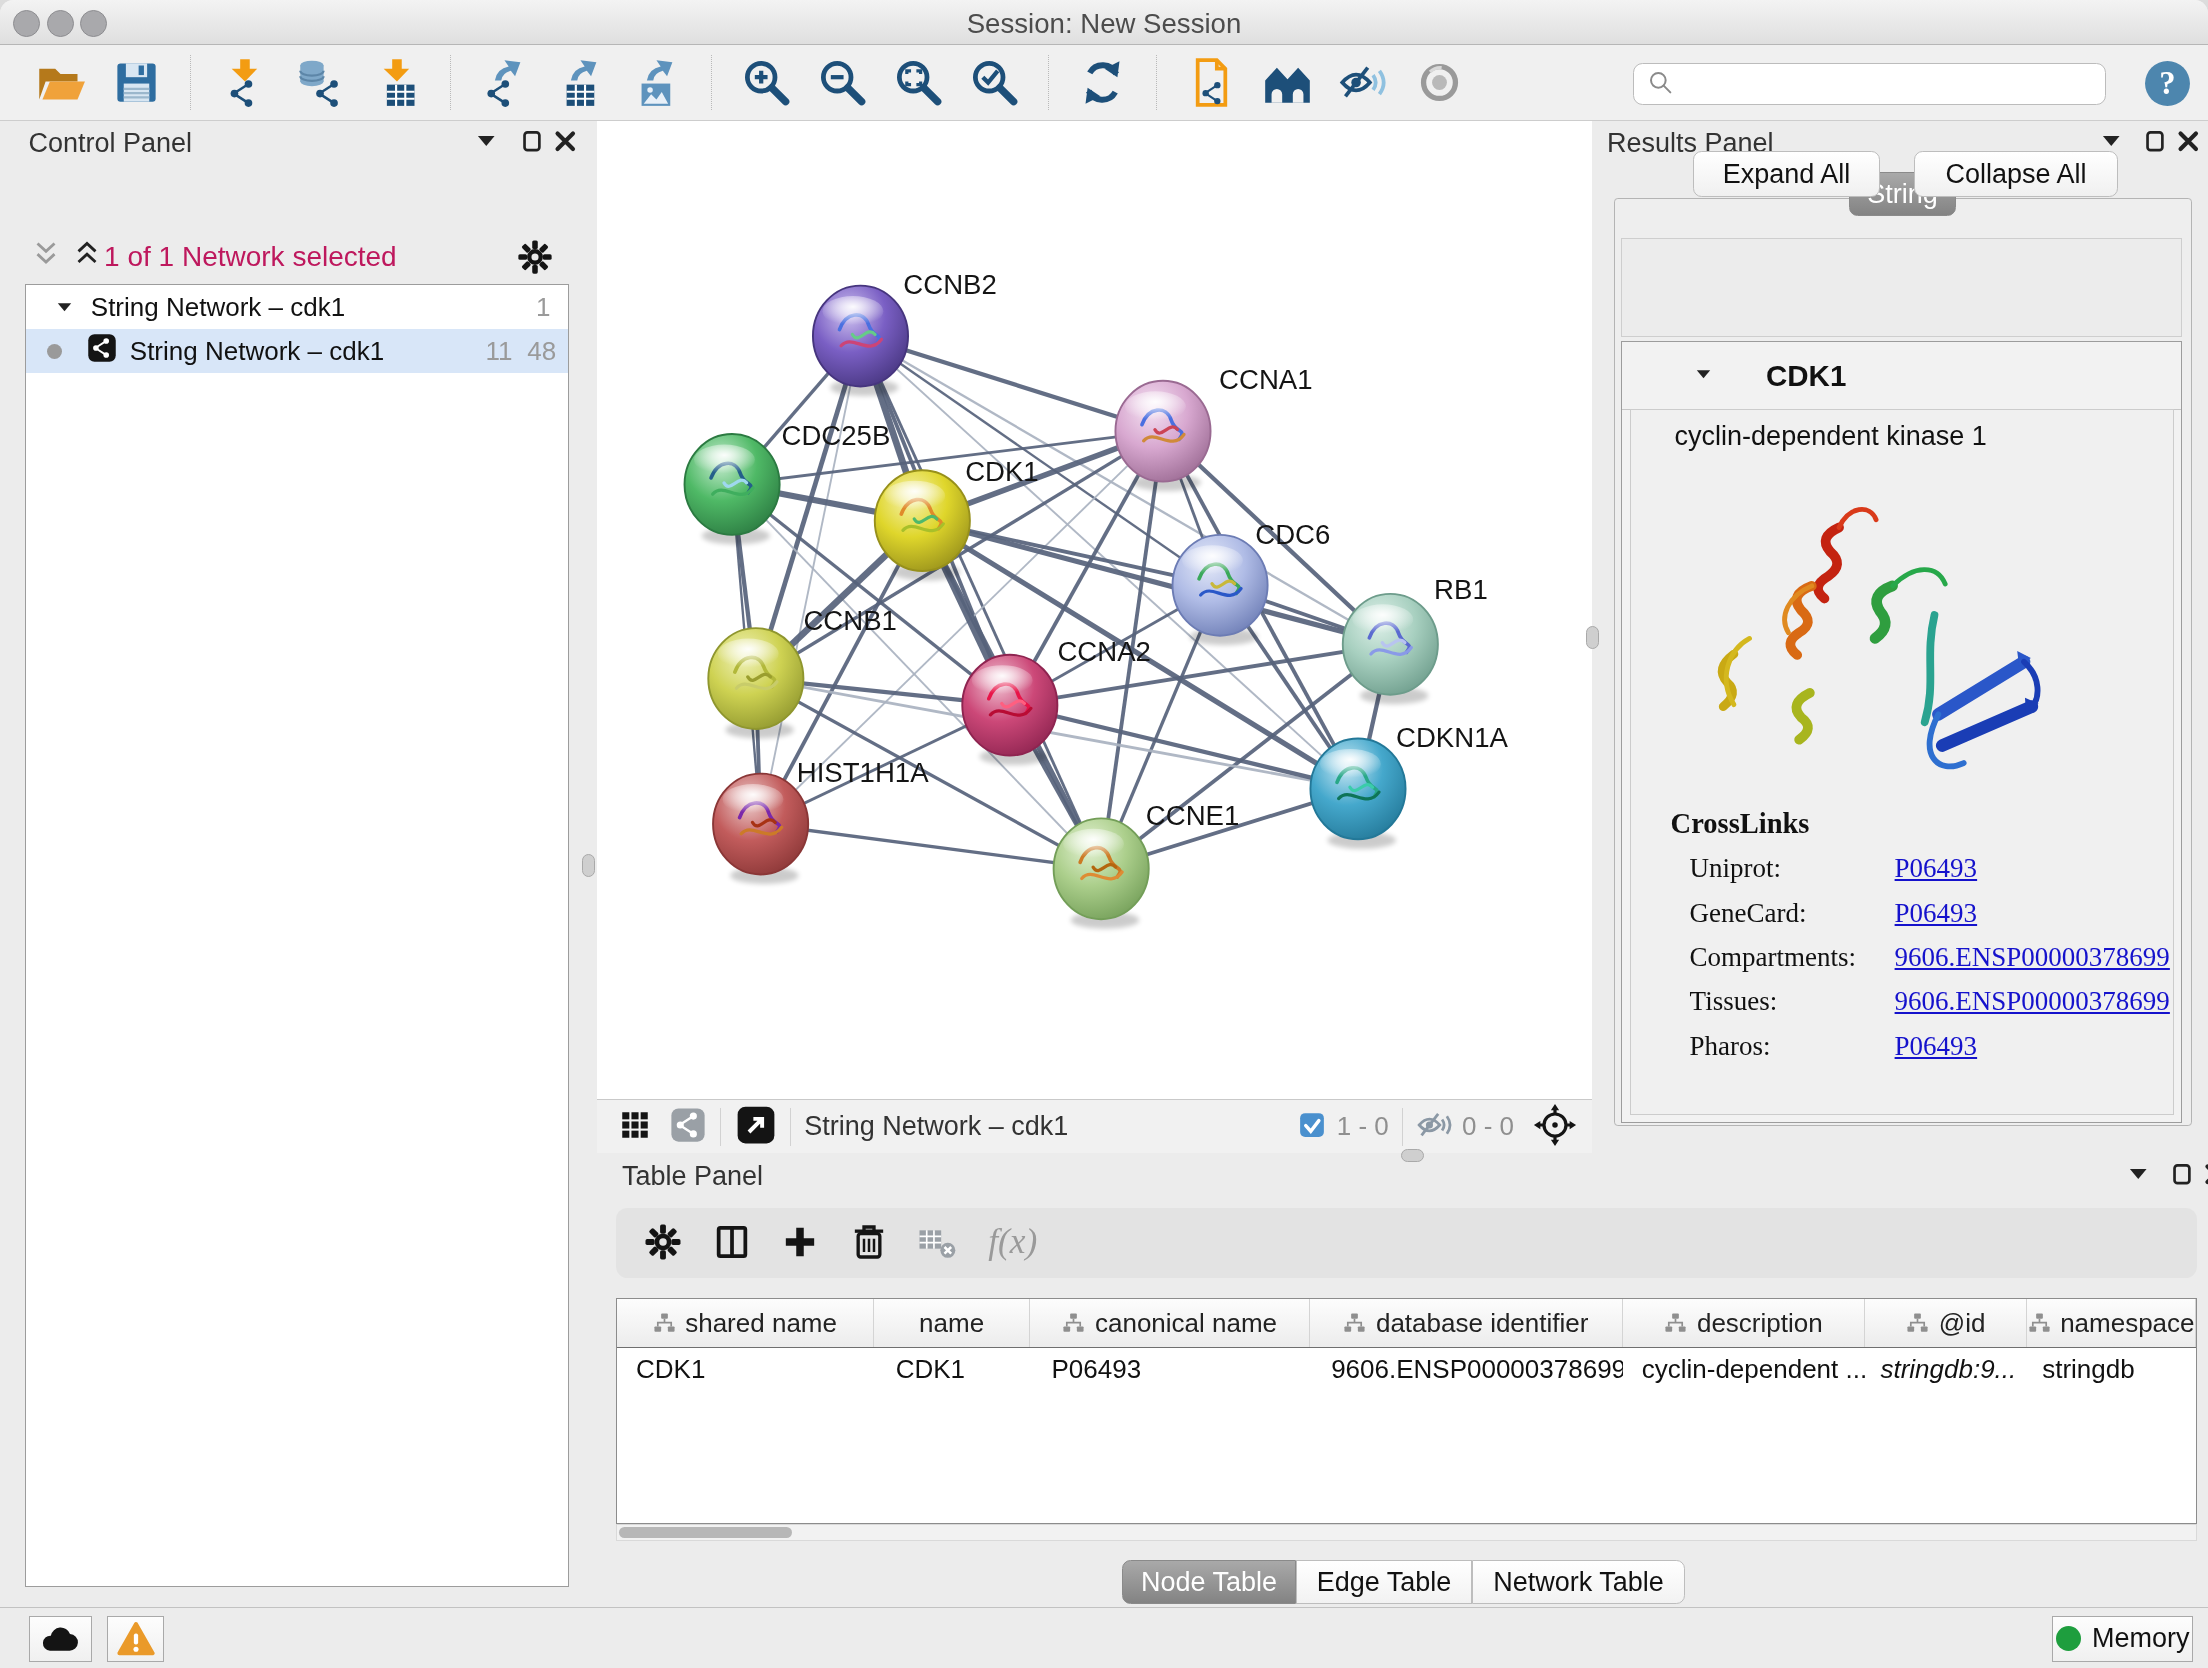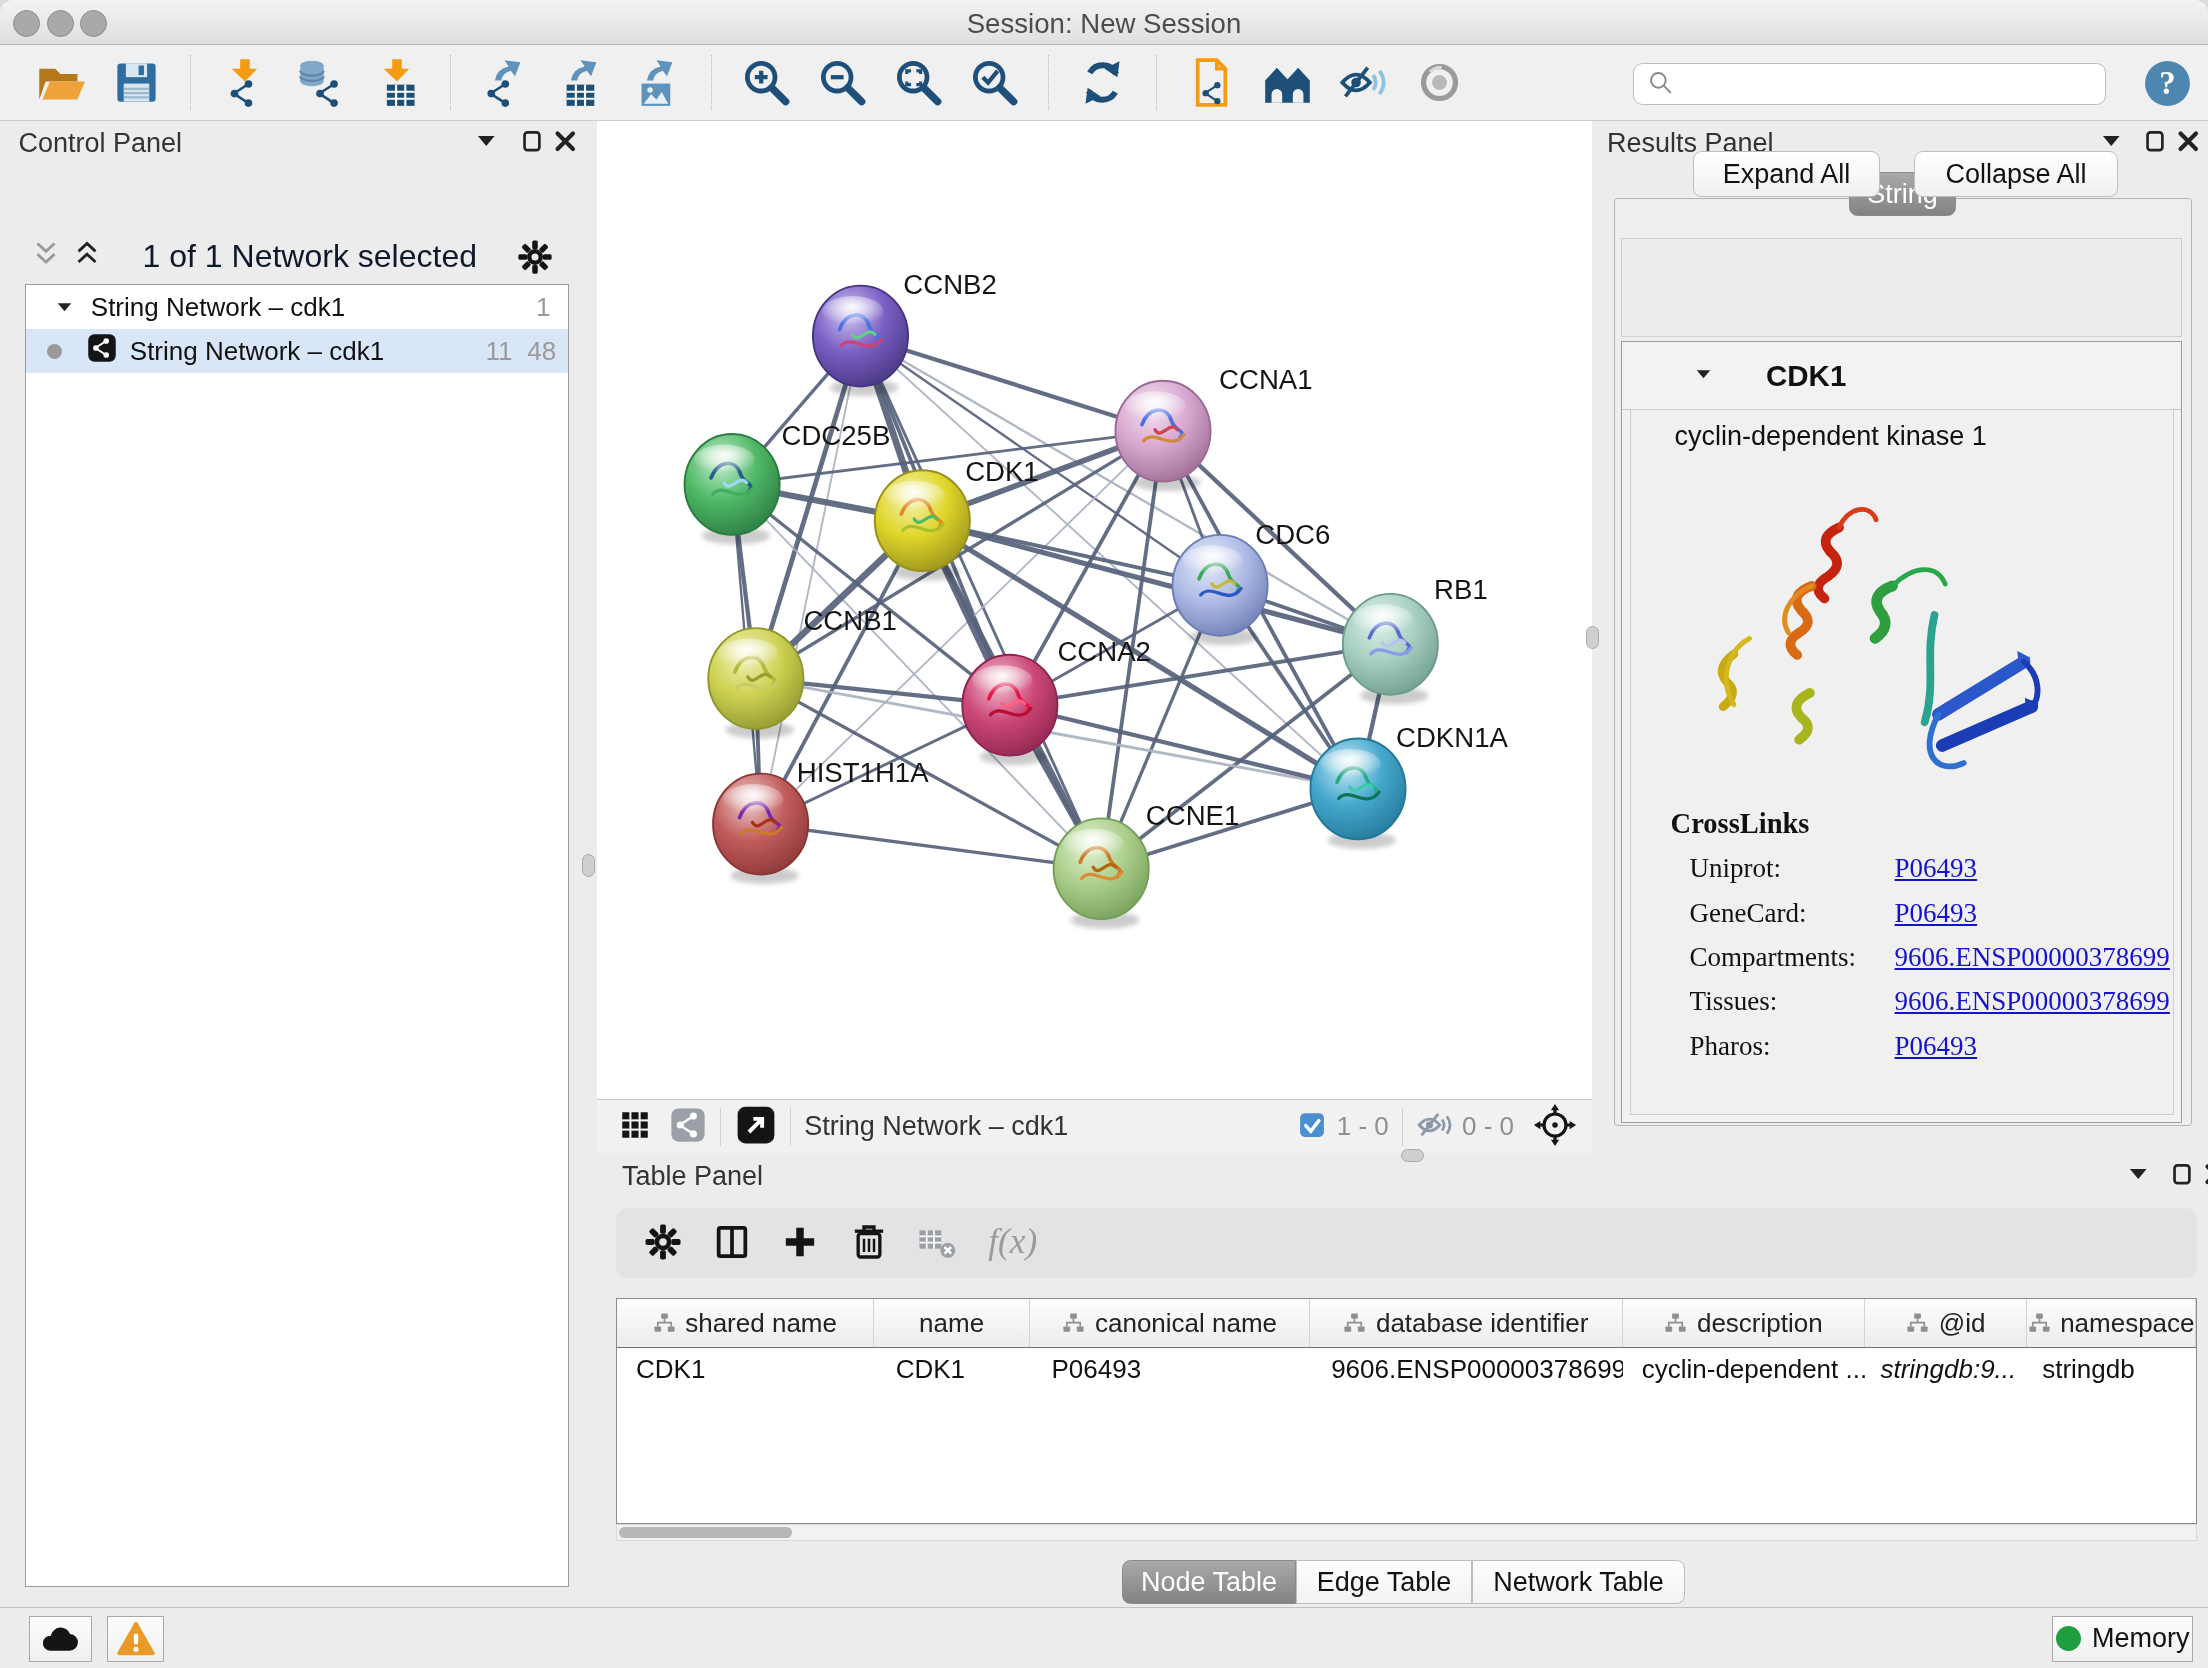--- a/index.html
+++ b/index.html
@@ -267,39 +267,39 @@
         </svg></span>
     <input placeholder="" style="">
   </div>
   <div class="helpbtn" id="help-btn"><svg viewBox="0 0 48 48" width="49" height="49">
         <circle cx="24" cy="24" r="22" fill="#4d86ae"></circle>
         <text x="24" y="34" font-size="32" font-weight="bold" fill="#fff" text-anchor="middle" font-family="'Liberation Serif',serif">?</text>
       </svg></div>
 
   <div class="control-panel">
     <div class="cp-head">
-      <span class="panel-title" style="margin-left:9px">Control Panel</span>
+      <span class="panel-title" style="margin-left:19px">Control Panel</span>
       <span style="position:absolute;left:462px" id="cp-collapse" class="pico"><svg viewBox="0 0 48 48" width="28.5" height="28.5">
             <path d="M10 15 h28 l-14 17 Z" fill="#222"></path>
           </svg></span>
       <span style="position:absolute;left:508px" id="cp-float" class="pico"><svg viewBox="0 0 48 48" width="28.5" height="28.5">
             <rect x="11" y="9" width="25" height="30" rx="5" fill="none" stroke="#222" stroke-width="4.5"></rect>
           </svg></span>
       <span style="position:absolute;left:541px" id="cp-close" class="pico"><svg viewBox="0 0 48 48" width="28.5" height="28.5">
             <path d="M11 11 L37 37 M37 11 L11 37" stroke="#222" stroke-width="7" stroke-linecap="round"></path>
           </svg></span>
     </div>
     <div class="cp-status">
       <span id="chev-down" style="margin-left:19px;width:34px;height:34px"><svg viewBox="0 0 48 48" width="34" height="34">
             <path d="M12 5 l12 11 12 -11 M12 20 l12 11 12 -11" stroke="#9a9a9a" stroke-width="4" fill="none"></path>
           </svg></span>
       <span id="chev-up" style="margin-left:7.6px;width:34px;height:34px"><svg viewBox="0 0 48 48" width="34" height="34">
             <path d="M12 16 l12 -11 12 11 M12 31 l12 -11 12 11" stroke="#222" stroke-width="4" fill="none"></path>
           </svg></span>
-      <span style="flex:1;text-align:center;font-size:32px;color:#0f172a">1 of 1 Network selected</span>
+      <span style="flex:1;text-align:left;font-size:28px;color:#be185d">1 of 1 Network selected</span>
       <span id="cp-gear" style="margin-right:15px;width:38px;height:38px"><svg viewBox="0 0 48 48" width="38" height="38">
             <g fill="#141414">
               <circle cx="24" cy="24" r="10"></circle>
               <rect x="20.5" y="3" width="7" height="11" rx="2" transform="rotate(0 24 24)"></rect>
               <rect x="20.5" y="3" width="7" height="11" rx="2" transform="rotate(45 24 24)"></rect>
               <rect x="20.5" y="3" width="7" height="11" rx="2" transform="rotate(90 24 24)"></rect>
               <rect x="20.5" y="3" width="7" height="11" rx="2" transform="rotate(135 24 24)"></rect>
               <rect x="20.5" y="3" width="7" height="11" rx="2" transform="rotate(180 24 24)"></rect>
               <rect x="20.5" y="3" width="7" height="11" rx="2" transform="rotate(225 24 24)"></rect>
               <rect x="20.5" y="3" width="7" height="11" rx="2" transform="rotate(270 24 24)"></rect>

